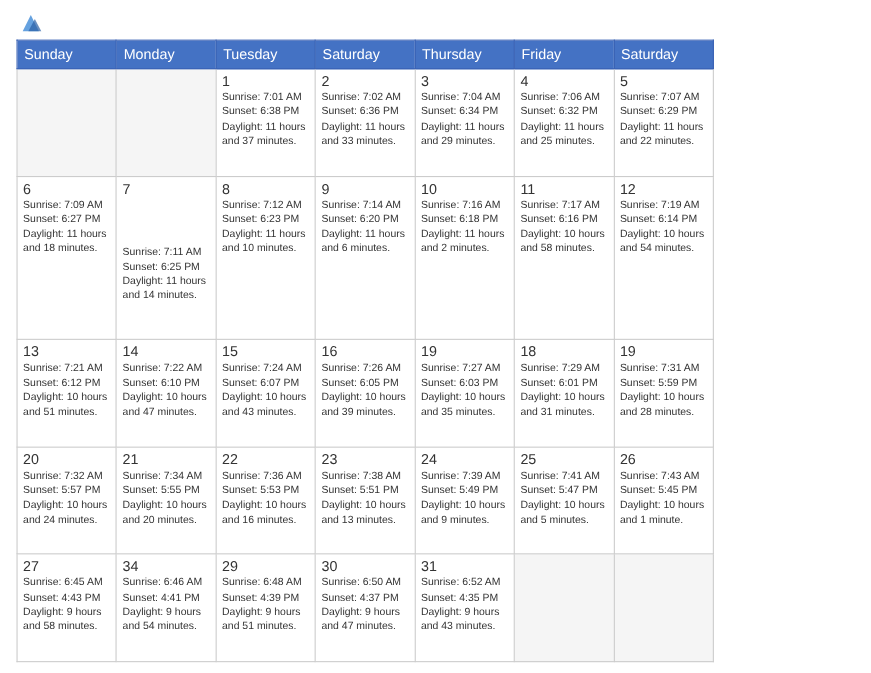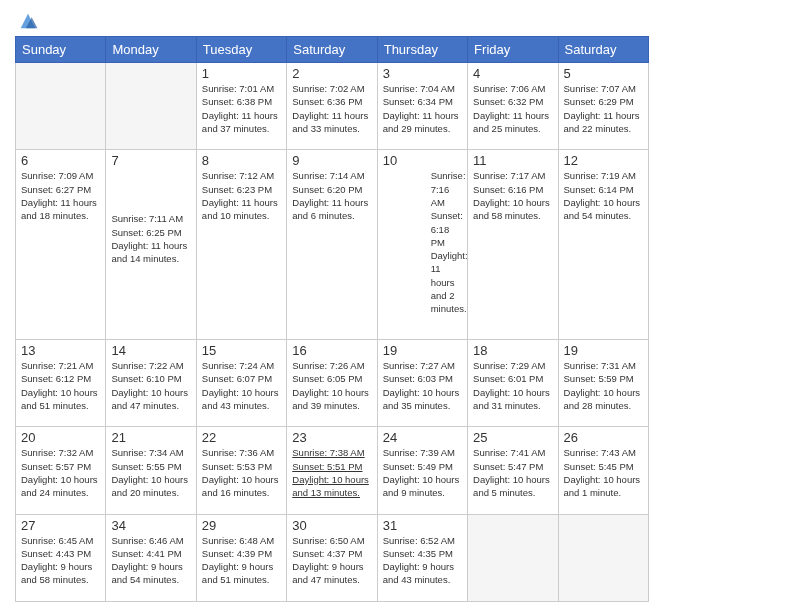--- a/index.html
+++ b/index.html
@@ -191,21 +191,21 @@
 Daylight: 11 hours and 10 minutes.</div>
           </td>
           <td>
             <span class="day-number">9</span>
             <div class="day-info" style="white-space: pre-line;">Sunrise: 7:14 AM
 Sunset: 6:20 PM
 Daylight: 11 hours and 6 minutes.</div>
           </td>
           <td>
             <span class="day-number">10</span>
-            <div class="day-info" style="white-space: pre-line; margin-left: 48px;">Sunrise: 7:16 AM
+            <div class="day-info" style="white-space: pre-line;">Sunrise: 7:16 AM
 Sunset: 6:18 PM
 Daylight: 11 hours and 2 minutes.</div>
           </td>
           <td>
             <span class="day-number">11</span>
             <div class="day-info" style="white-space: pre-line;">Sunrise: 7:17 AM
 Sunset: 6:16 PM
 Daylight: 10 hours and 58 minutes.</div>
           </td>
           <td>
@@ -273,21 +273,21 @@
 Daylight: 10 hours and 20 minutes.</div>
           </td>
           <td>
             <span class="day-number">22</span>
             <div class="day-info" style="white-space: pre-line;">Sunrise: 7:36 AM
 Sunset: 5:53 PM
 Daylight: 10 hours and 16 minutes.</div>
           </td>
           <td>
             <span class="day-number">23</span>
-            <div class="day-info" style="white-space: pre-line; text-decoration: underline;">Sunrise: 7:38 AM
+            <div class="day-info" style="white-space: pre-line;">Sunrise: 7:38 AM
 Sunset: 5:51 PM
 Daylight: 10 hours and 13 minutes.</div>
           </td>
           <td>
             <span class="day-number">24</span>
             <div class="day-info" style="white-space: pre-line;">Sunrise: 7:39 AM
 Sunset: 5:49 PM
 Daylight: 10 hours and 9 minutes.</div>
           </td>
           <td>

